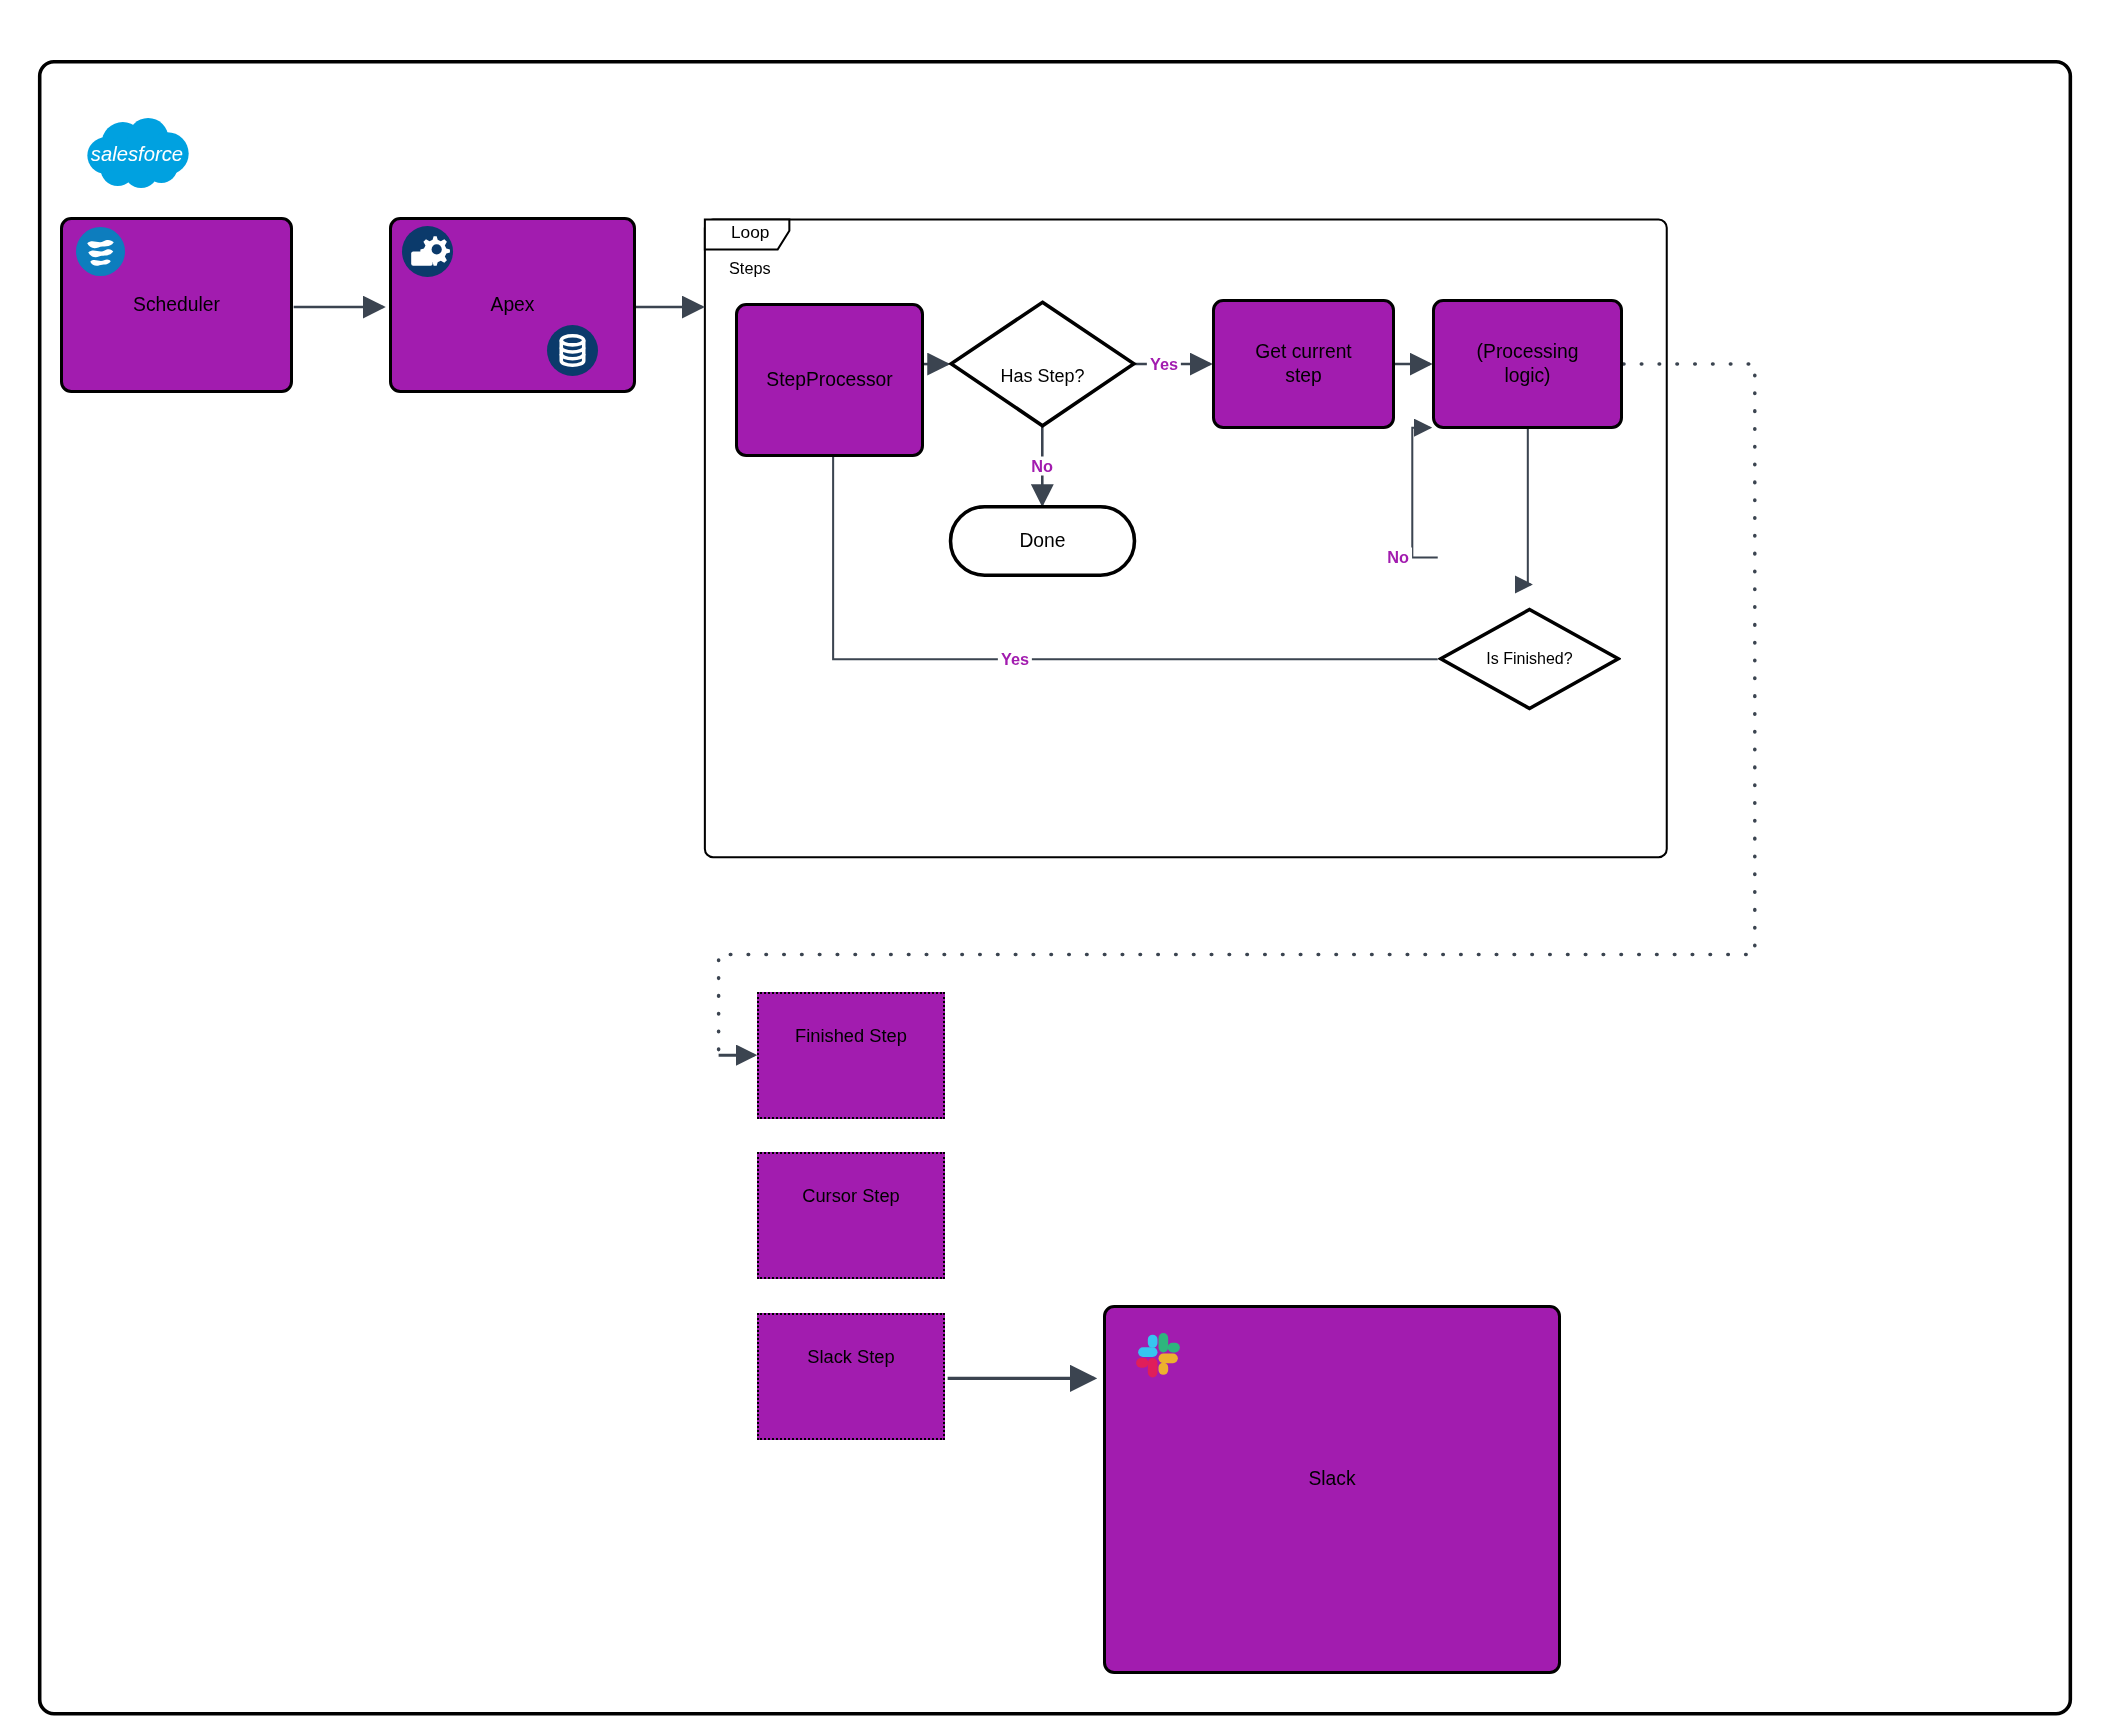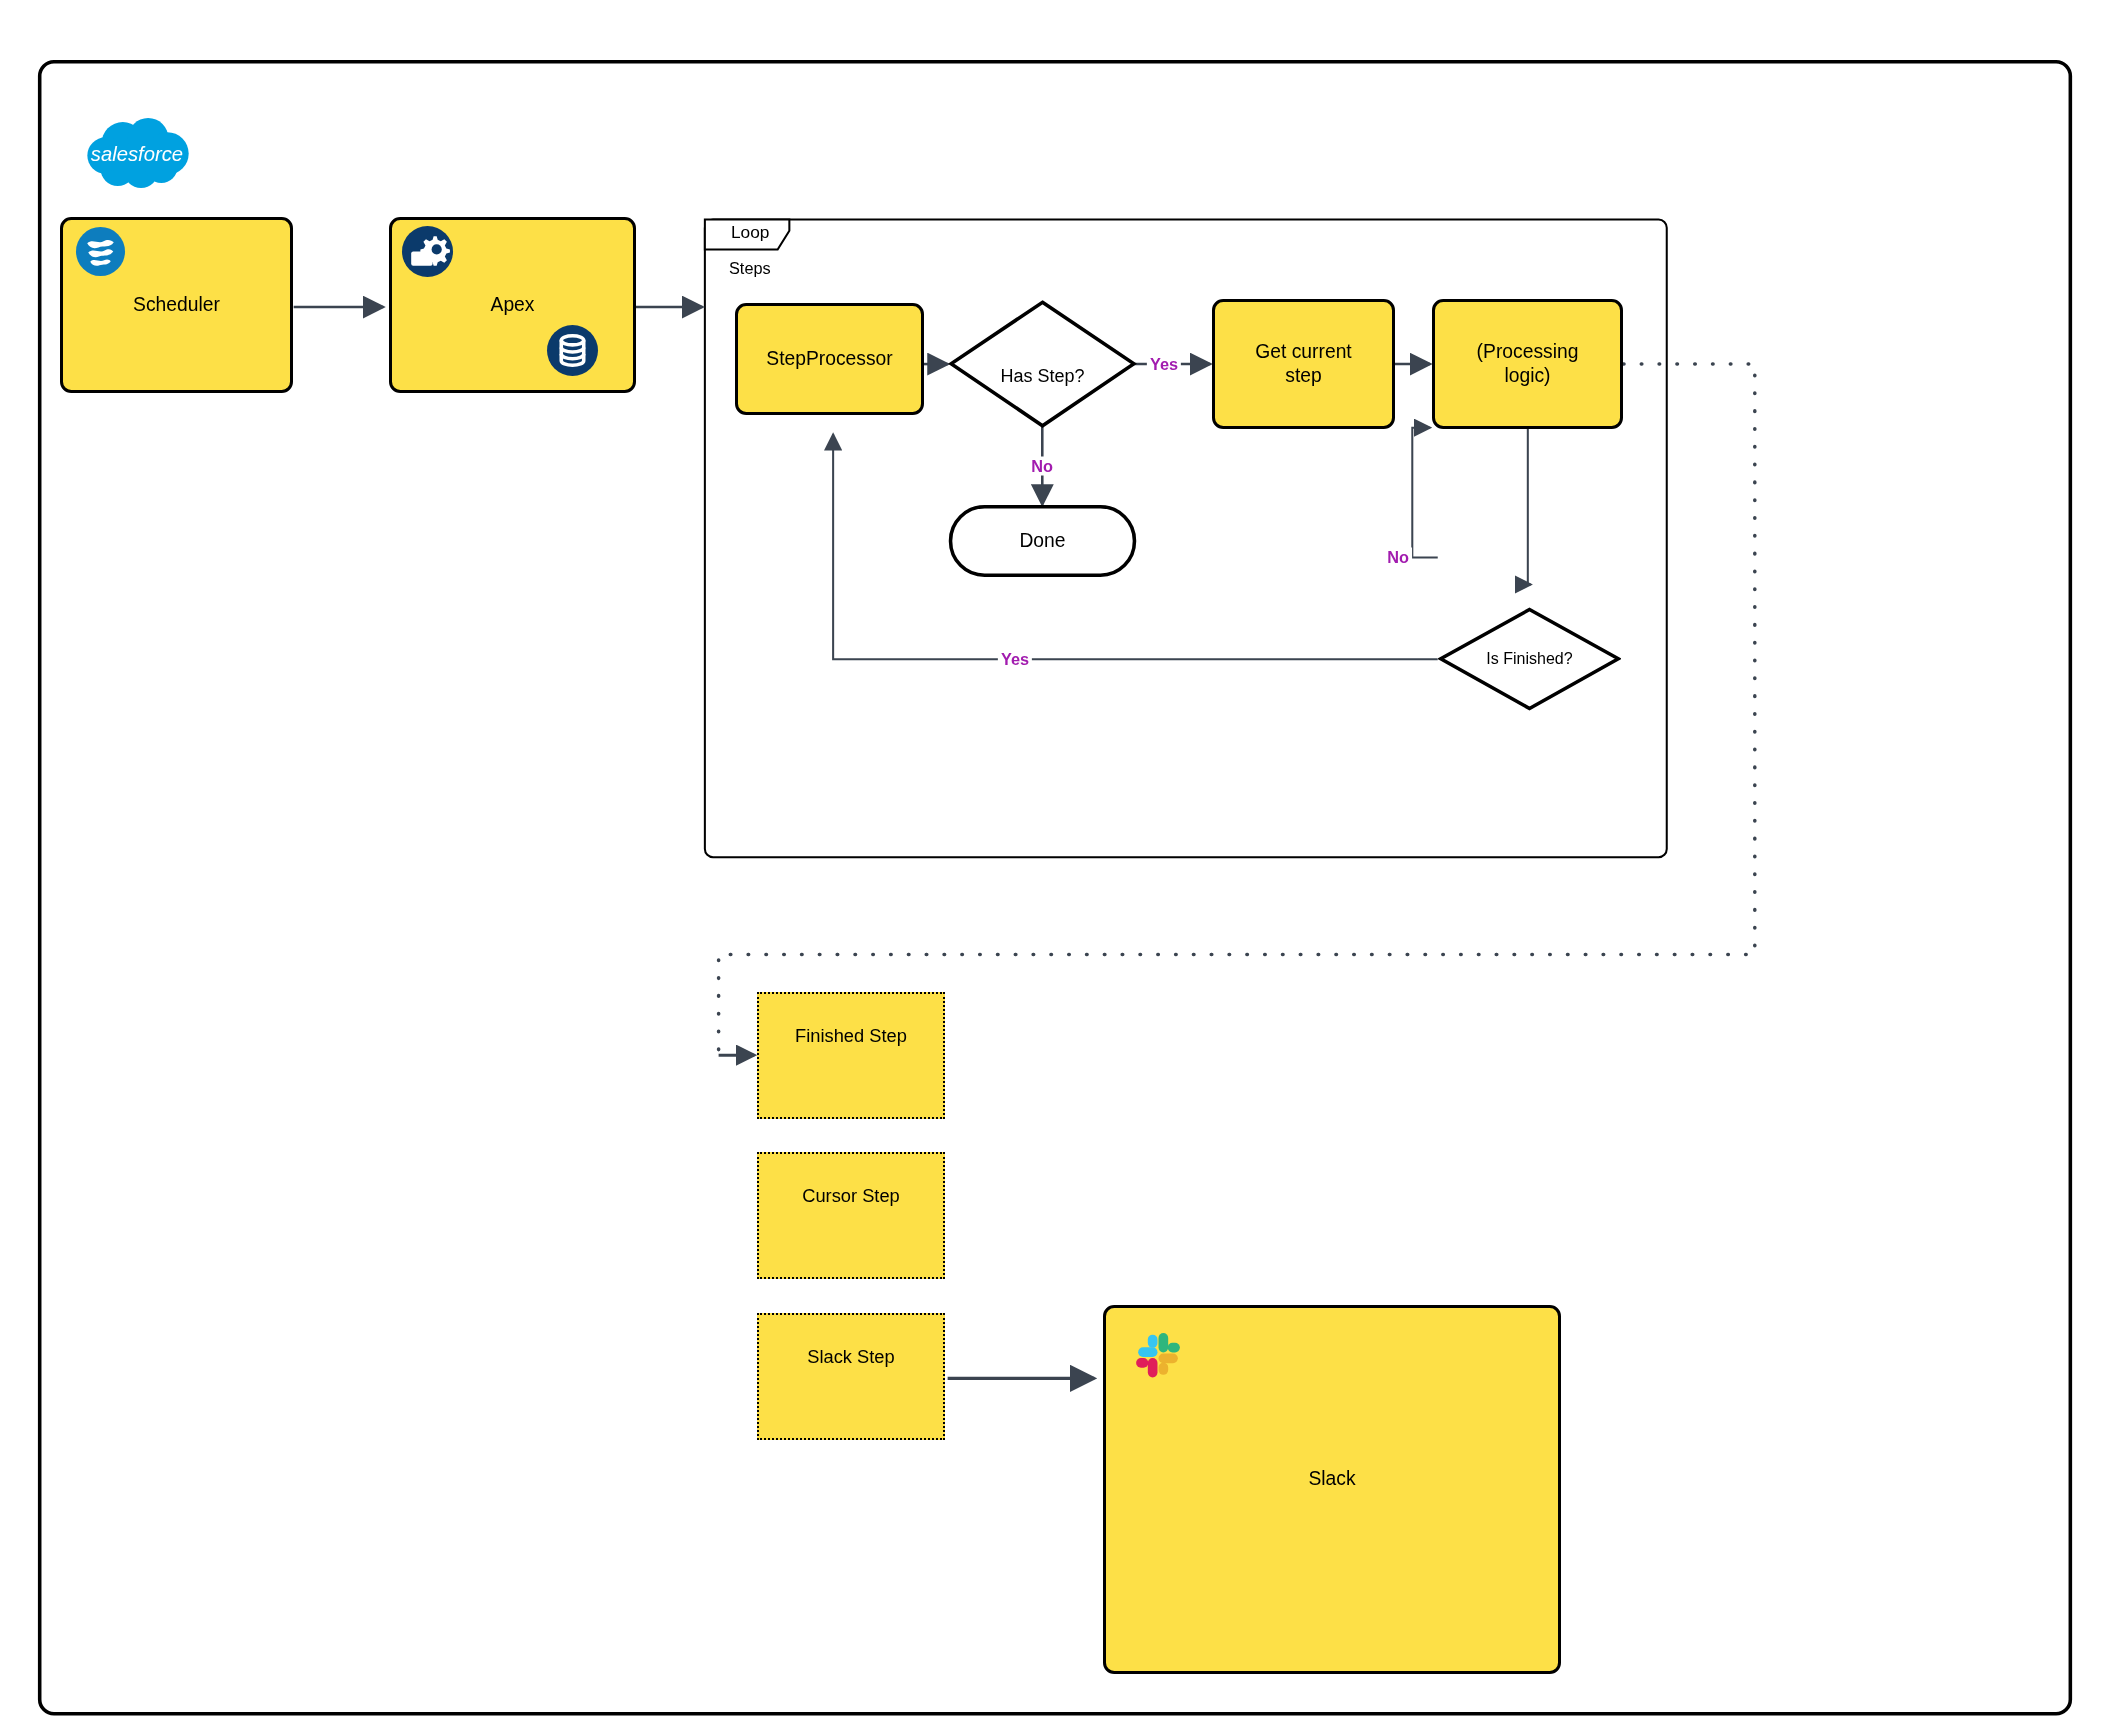--- a/index.html
+++ b/index.html
@@ -21,21 +21,21 @@
     position: absolute;
     left: 0;
     top: 0;
     width: 2108px;
     height: 1731px;
     pointer-events: none;
   }
   .node {
     position: absolute;
     box-sizing: border-box;
-    background: #fde047;
+    background: #a21caf;
     display: flex;
     align-items: center;
     justify-content: center;
     text-align: center;
     color: #000000;
     line-height: 1.25;
   }
   .solid-box {
     border: 3.1px solid #000000;
     border-radius: 11.2px;
@@ -161,21 +161,21 @@
         <path d="M28 30 L28 70 A22 9 0 0 0 72 70 L72 30"></path>
         <path d="M28 44 A22 9 0 0 0 72 44"></path>
         <path d="M28 57 A22 9 0 0 0 72 57"></path>
       </g>
     </svg>
   </div>
 
   <div class="label-static" style="left:731px; top:200px; font-size:17.3px;">Loop</div>
   <div class="label-static" style="left:729px; top:237px; font-size:16.3px;">Steps</div>
 
-  <div class="node solid-box" style="left:735px; top:281px; width:189px; height:112px; font-size:19.3px;">
+  <div class="node solid-box" style="left:735px; top:281px; width:189px; height:154px; font-size:19.3px;">
     <span>StepProcessor</span>
   </div>
 
   <div style="position:absolute; left:948px; top:277px; width:189px; height:130px;">
     <svg viewBox="0 0 372 255" width="189" height="130">
       <polygon points="186,6 366,127 186,249 6,127" fill="#ffffff" stroke="#000000" stroke-width="7"></polygon>
     </svg>
     <div style="position:absolute; left:0; top:12px; width:189px; height:130px;
                 display:flex; align-items:center; justify-content:center; font-size:18px;">
       <span>Has Step?</span>

